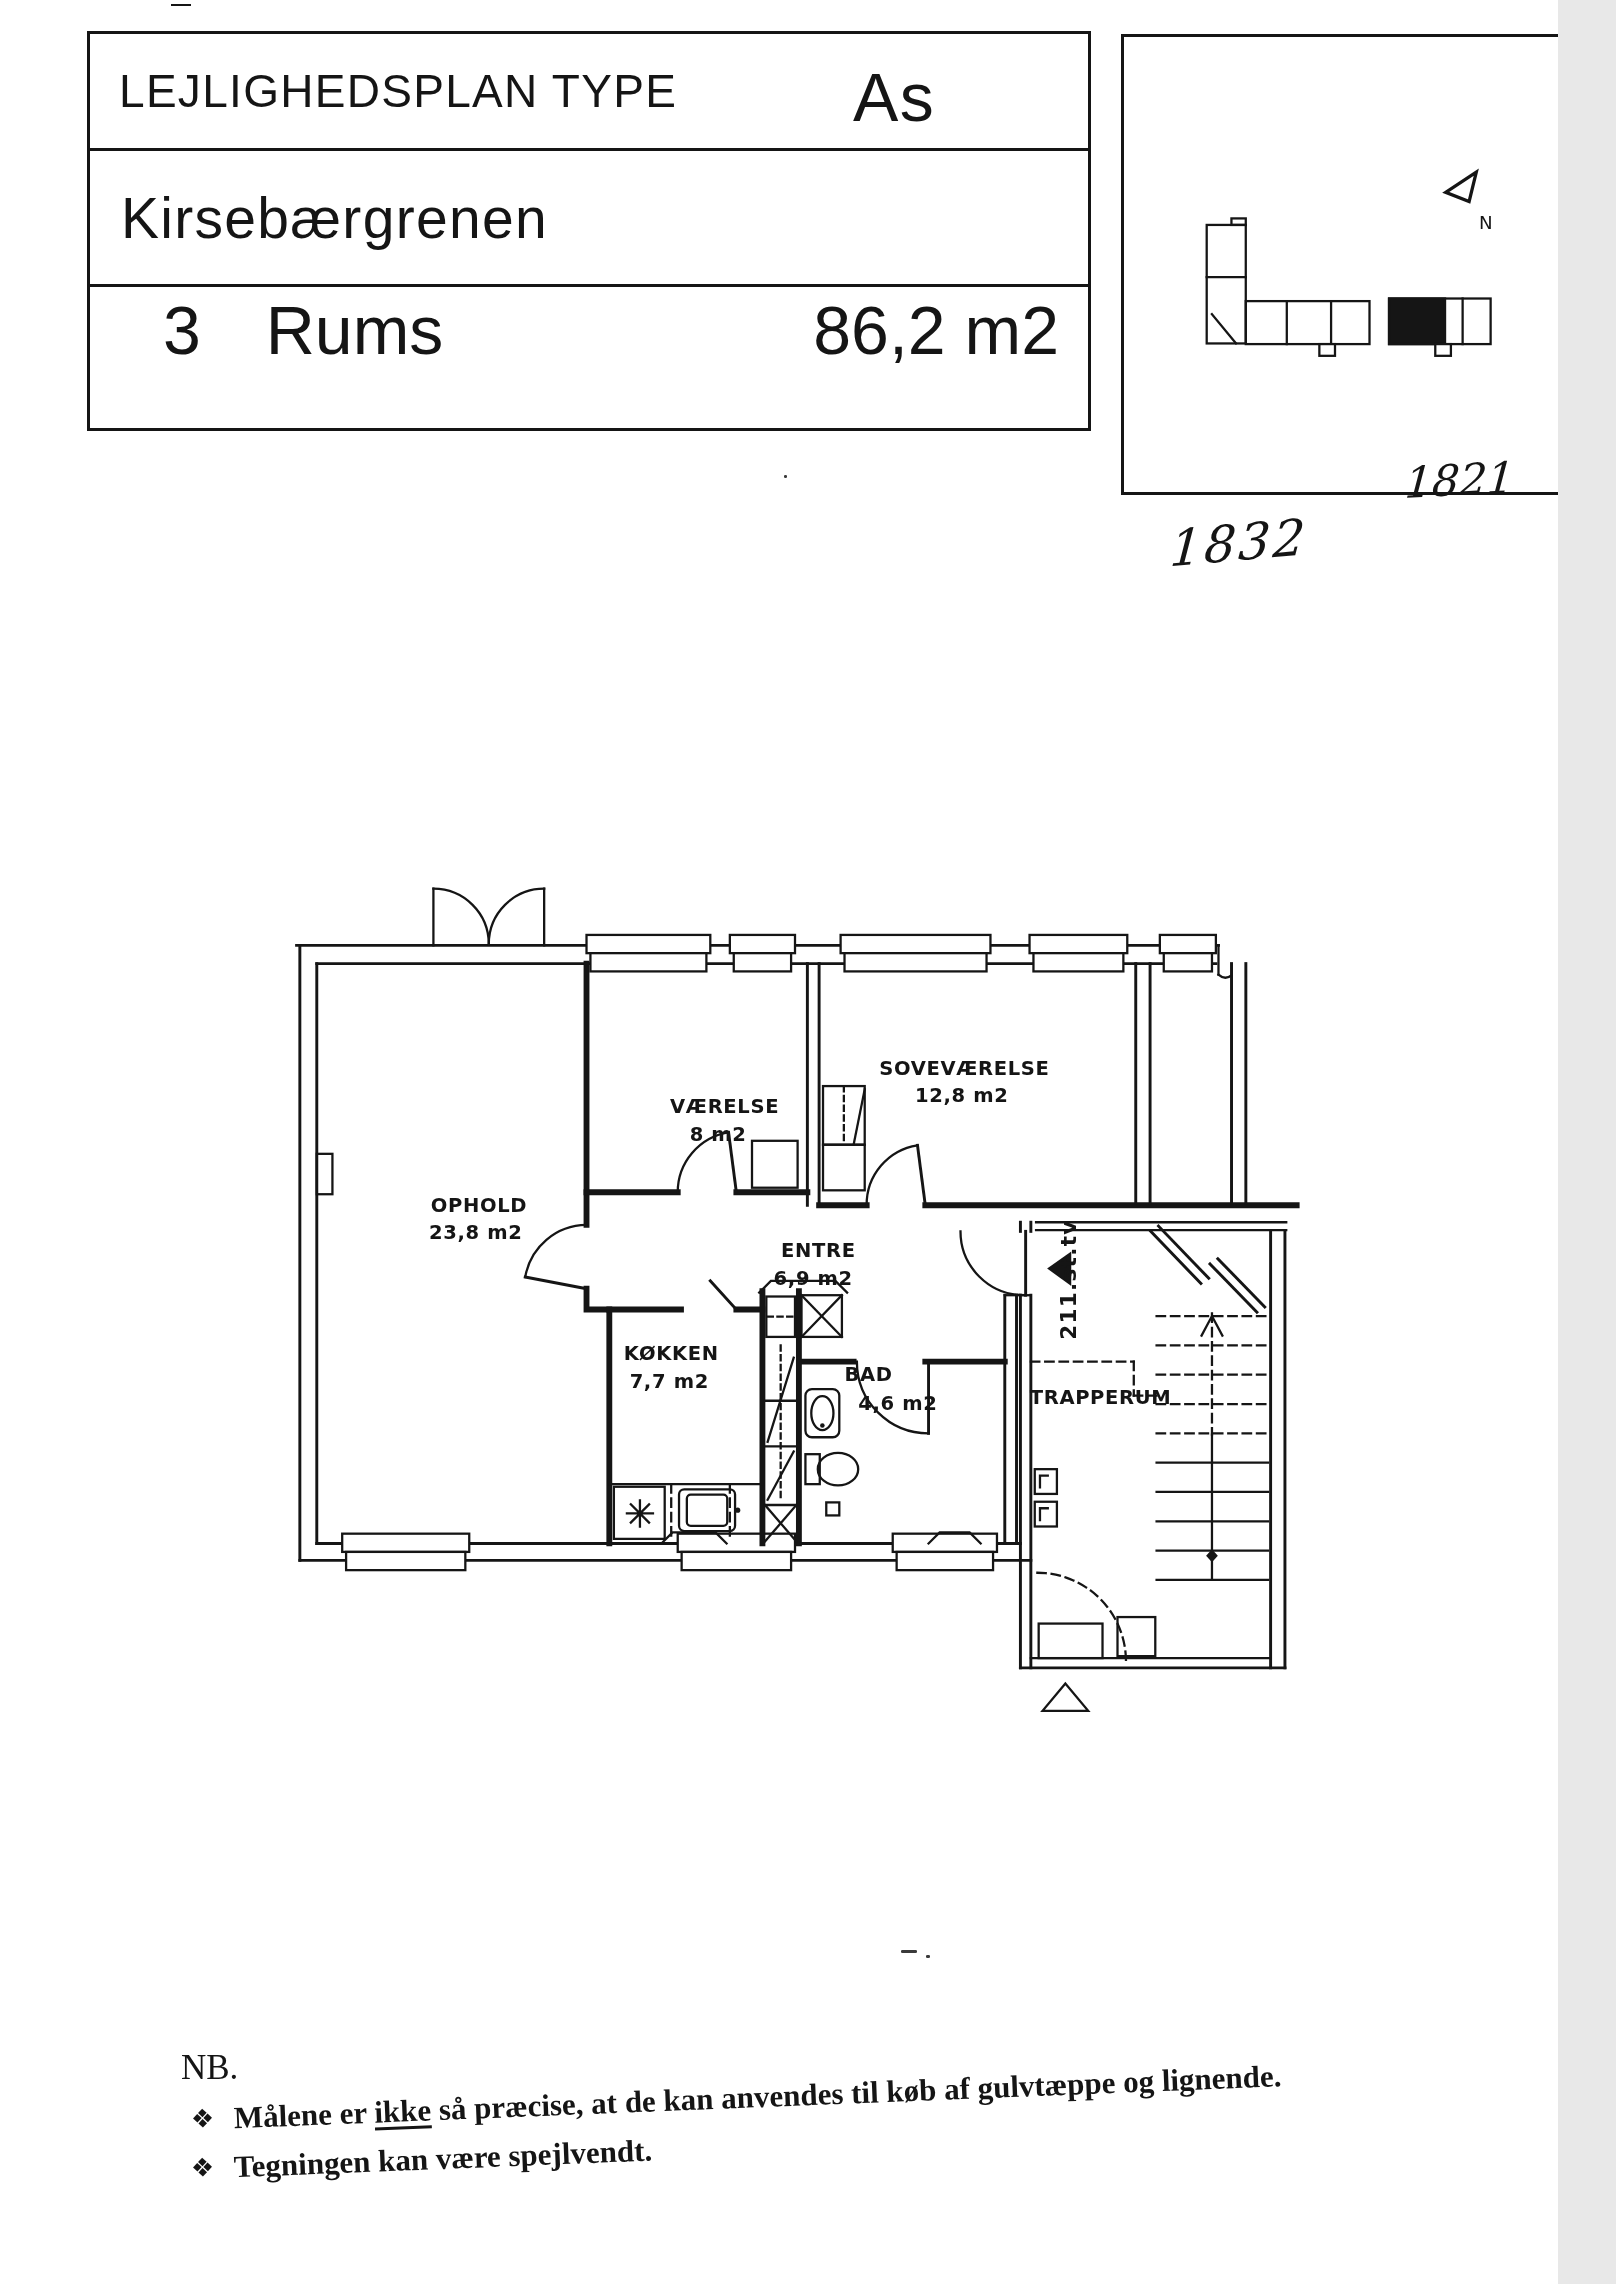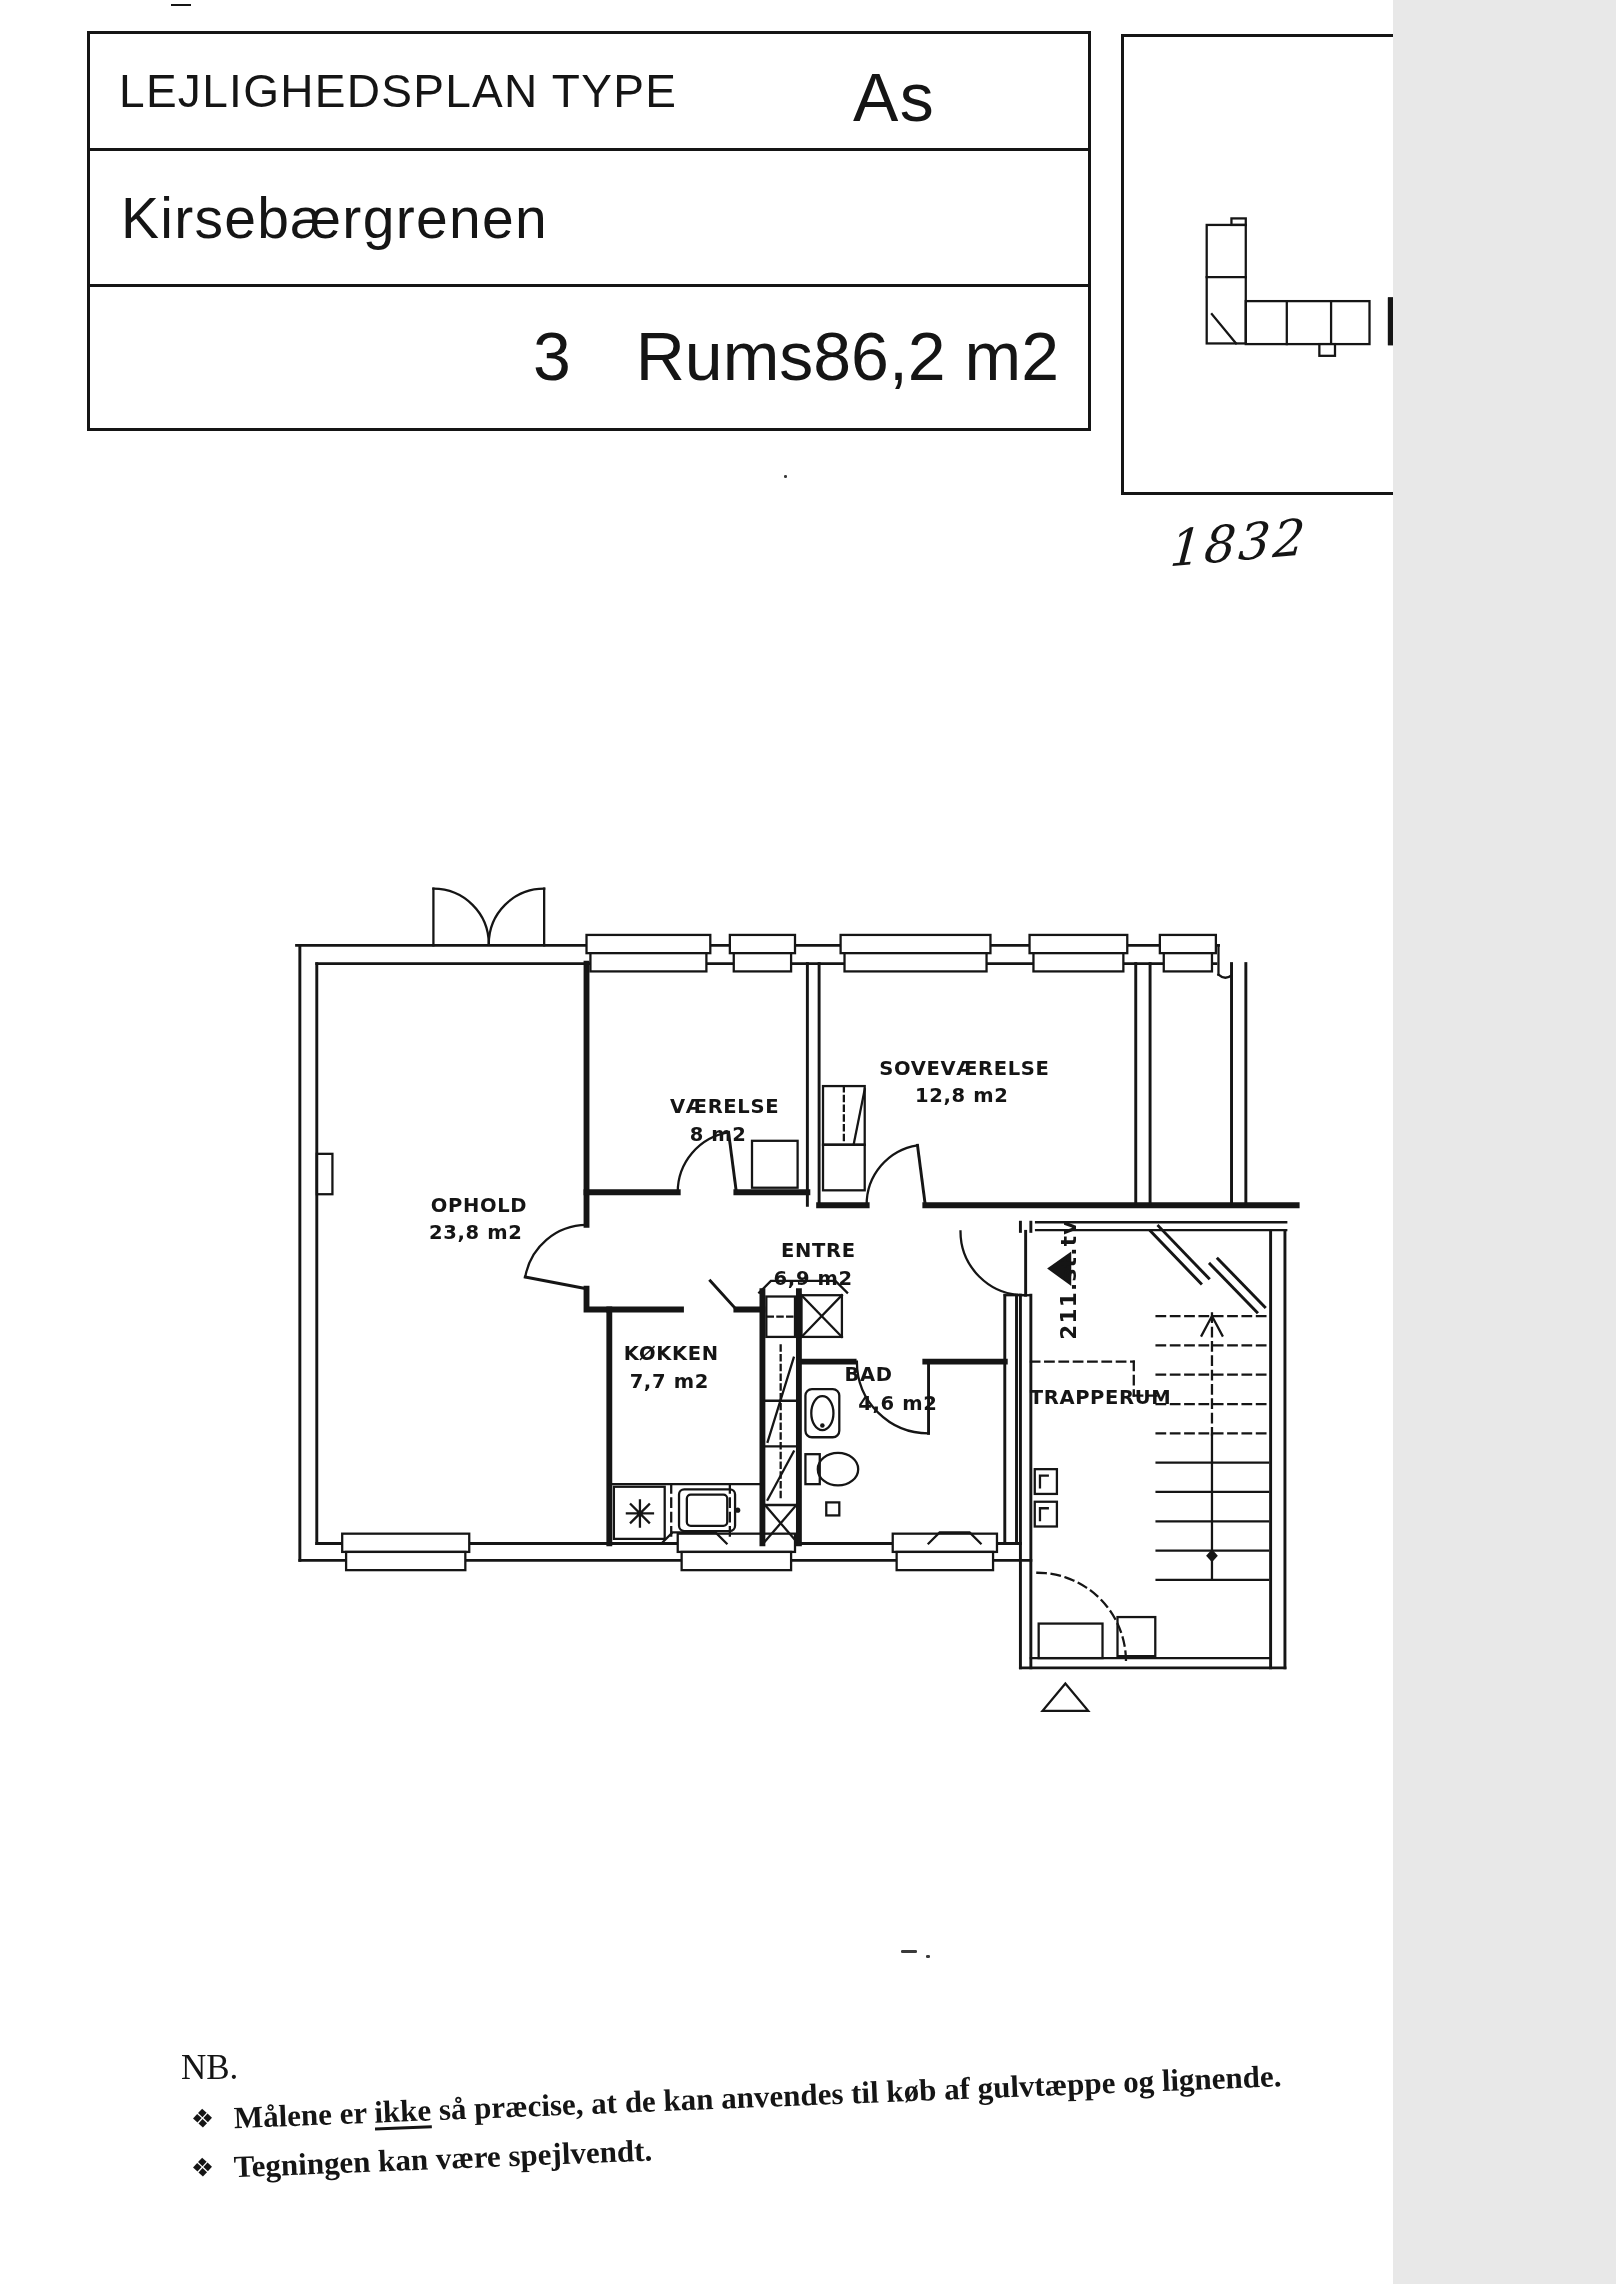--- a/index.html
+++ b/index.html
@@ -1,30 +1,30 @@
 <!DOCTYPE html>
 <html style="font-size:10.4px"><head>
 <meta charset="utf-8">
 <style>
   html,body{margin:0;padding:0;background:#e8e8e8;}
-  #page{position:relative;width:1393px;height:2284px;background:#ffffff;overflow:hidden;
-        font-family:"Liberation Sans",sans-serif;color:#151515;}
+  #page{position:relative;width:1518px;height:2284px;background:#ffffff;overflow:hidden;
+        font-family:"Liberation Sans",sans-serif;color:#151515;padding-left:40px;}
   
   .corner-mark{position:absolute;left:171px;top:3.9px;width:19.6px;height:23.5px;
 derline    border-left:2.6px solid #151515;border-top:2.6px solid #151515;}
   
   .title-block{position:absolute;left:87px;top:31px;width:1004px;height:400px;
     border:3.9px solid #151515;box-sizing:border-box;display:flex;flex-direction:column;}
   .tb-row{box-sizing:border-box;}
   .tb-row1{height:117px;border-bottom:3.9px solid #151515;display:flex;align-items:center;
     padding:0 0 0 29px;font-size:46px;letter-spacing:1.3px;}
   .tb-row1 .tb-type{margin-left:auto;margin-right:153px;font-size:68px;margin-top:12px;}
   .tb-row2{height:136px;border-bottom:3.9px solid #151515;display:flex;align-items:center;
     justify-content:space-between;padding:0 46px 0 31px;font-size:57px;letter-spacing:1.3px;}
-  .tb-row3{flex:1;display:flex;flex-direction:row;justify-content:flex-end;padding:3.9px 29px 6.5px 31px;}
+  .tb-row3{flex:1;display:flex;flex-direction:column;justify-content:flex-start;padding:3.9px 29px 6.5px 31px;margin-left:42px;}
   .tb-row3-main{display:flex;justify-content:space-between;align-items:center;font-size:68px;}
   .tb-rooms{word-spacing:46px;}
   .tb-note{margin-top:17px;font-size:22px;letter-spacing:1px;}
   
   .site-box{position:absolute;left:1121px;top:34px;width:443px;height:461px;
     border:3.9px solid #151515;box-sizing:border-box;}
   .site-box svg{position:absolute;left:0;top:0;}
   
   .hw{position:absolute;font-family:"DejaVu Serif",serif;font-style:italic;color:#151515;white-space:nowrap;}
   .hw-1821{left:1405px;top:455px;font-size:43px;transform:rotate(-3deg) skewX(-7deg);}

